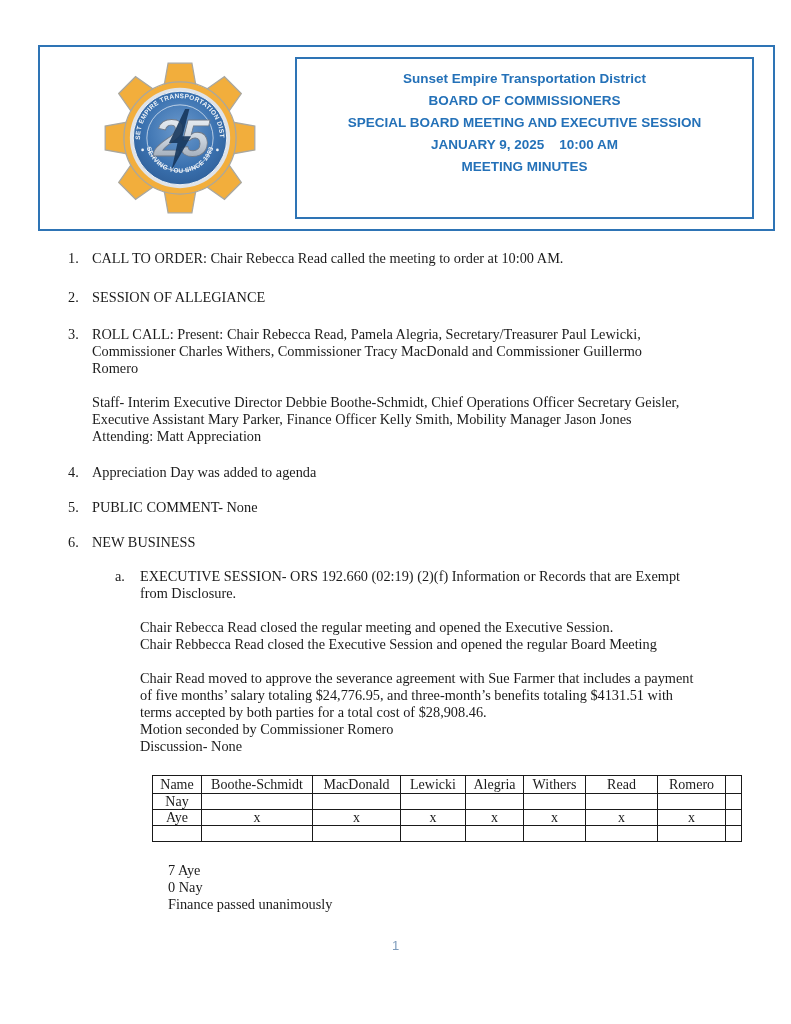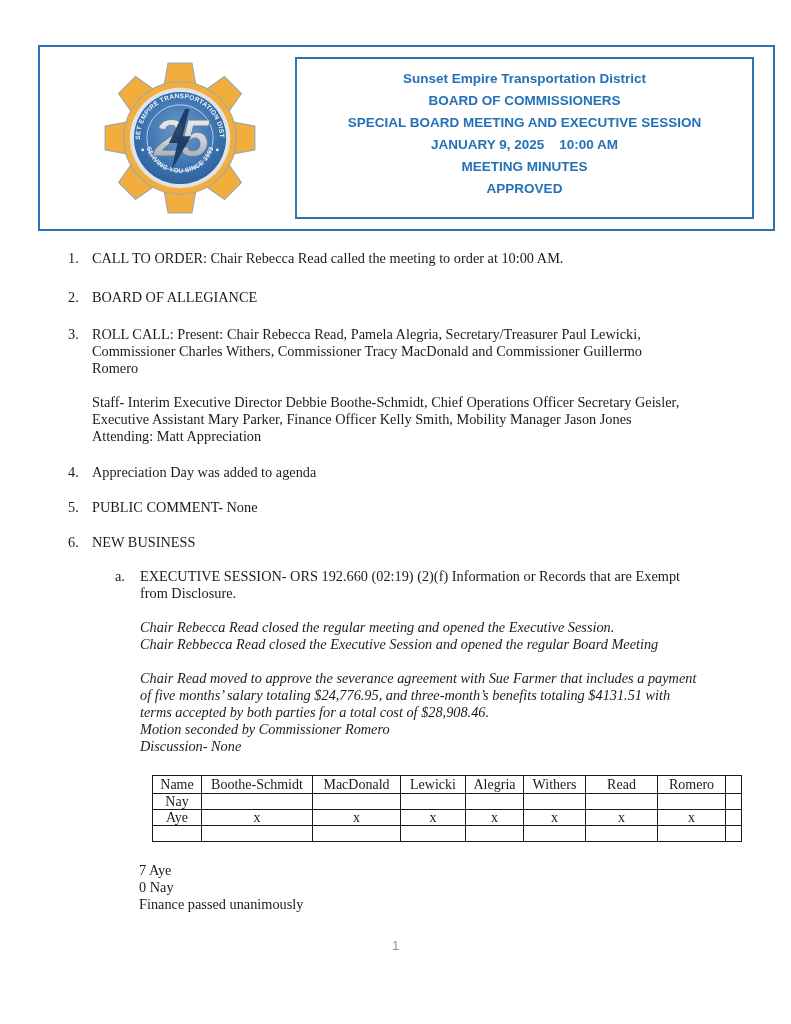--- a/index.html
+++ b/index.html
@@ -26,34 +26,34 @@
 
   
   .content { position:absolute; left:68px; top:250px; width:670px; font-size:14.3px; line-height:17px; }
   .li { position:relative; padding-left:24px; }
   .li .num { position:absolute; left:0; top:0; }
   .mb22{margin-bottom:22px}.mb20{margin-bottom:20px}.mb19{margin-bottom:19px}
   .mb18{margin-bottom:18px}.mb17{margin-bottom:17px}
   .staff-block { padding-left:24px; }
   .sub-li { position:relative; margin-left:47px; padding-left:25px; }
   .sub-li .num { position:absolute; left:0; top:0; }
-  .exec-para { margin-left:72px;font-style:italic; }
+  .exec-para { margin-left:72px; }
 
   
   .vote-table {
     margin-left:84px; border-collapse:collapse; table-layout:fixed;
     width:589px; font-size:14px; margin-bottom:20px;
   }
   .vote-table td {
     border:1px solid #1a1a1a; text-align:center; height:16px;
     line-height:15px; padding:0 2px; overflow:hidden; white-space:nowrap;
   }
   .vote-table tr.hdr td { height:18px; }
 
-  .results { margin-left:71px; }
+  .results { margin-left:100px; }
 
   .page-number {
     position:absolute; left:0; right:0; top:938px; text-align:center;
     font-family:"Liberation Sans", sans-serif; font-size:13px; color:#7D9BBB;
   }
 </style>
 </head>
 <body>
 
 <div class="page">
@@ -116,34 +116,33 @@
         <text x="0" y="21" text-anchor="middle" font-family="Liberation Sans, sans-serif" font-size="62" font-weight="bold" font-style="italic" letter-spacing="-4" fill="url(#silv)" stroke="#6e7988" stroke-width="1">25</text>
         <path d="M 6 -34 L -13 6 L -3 6 L -10 38 L 13 -2 L 3 -2 L 11 -34 Z" fill="#16365c" opacity="0.9"></path>
       </svg>
     </div>
     <div class="title-box">
       <div class="title-line">Sunset Empire Transportation District</div>
       <div class="title-line">BOARD OF COMMISSIONERS</div>
       <div class="title-line">SPECIAL BOARD MEETING AND EXECUTIVE SESSION</div>
       <div class="title-line">JANUARY 9, 2025    10:00 AM</div>
       <div class="title-line">MEETING MINUTES</div>
-      <div class="title-line">APPROVED</div>
     </div>
   </div>
 
   <div class="content">
 
     <div class="li mb22">
       <span class="num">1.</span>
       <div>CALL TO ORDER: Chair Rebecca Read called the meeting to order at 10:00 AM.</div>
     </div>
 
     <div class="li mb20">
       <span class="num">2.</span>
-      <div>BOARD OF ALLEGIANCE</div>
+      <div>SESSION OF ALLEGIANCE</div>
     </div>
 
     <div class="li mb17">
       <span class="num">3.</span>
       <div>ROLL CALL: Present: Chair Rebecca Read, Pamela Alegria, Secretary/Treasurer Paul Lewicki,</div>
       <div>Commissioner Charles Withers, Commissioner Tracy MacDonald and Commissioner Guillermo</div>
       <div>Romero</div>
     </div>
 
     <div class="staff-block mb19">

